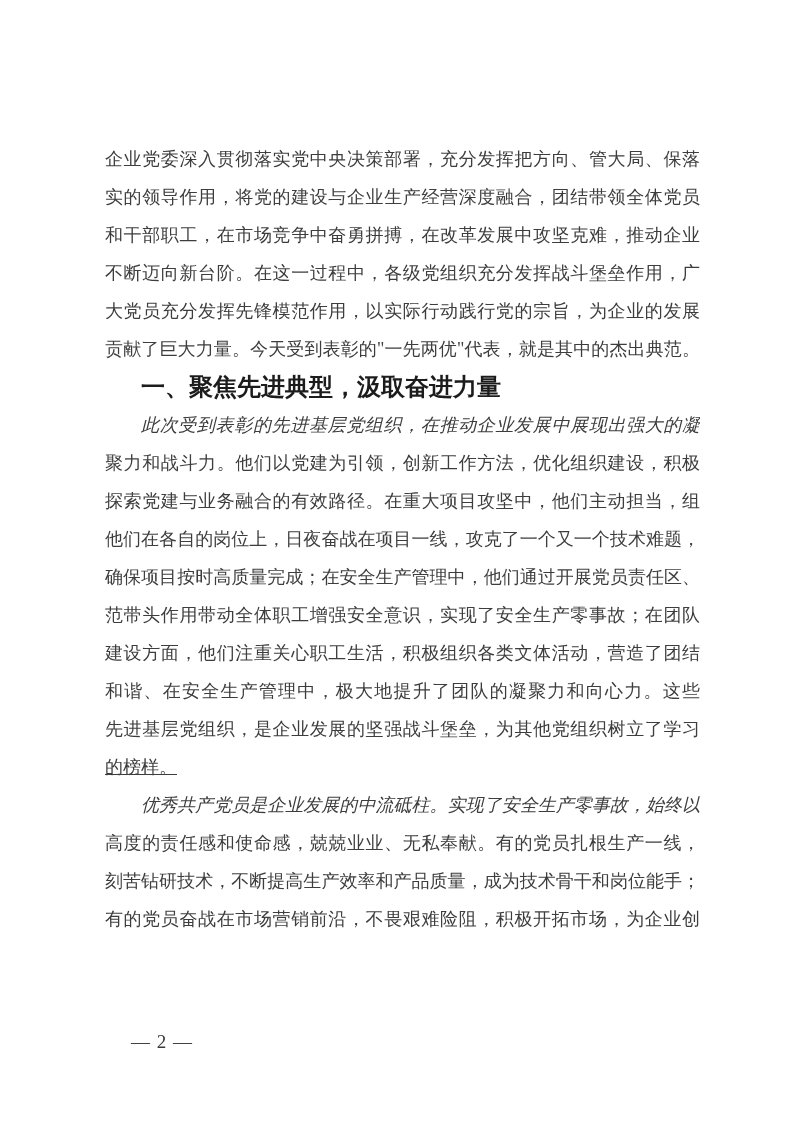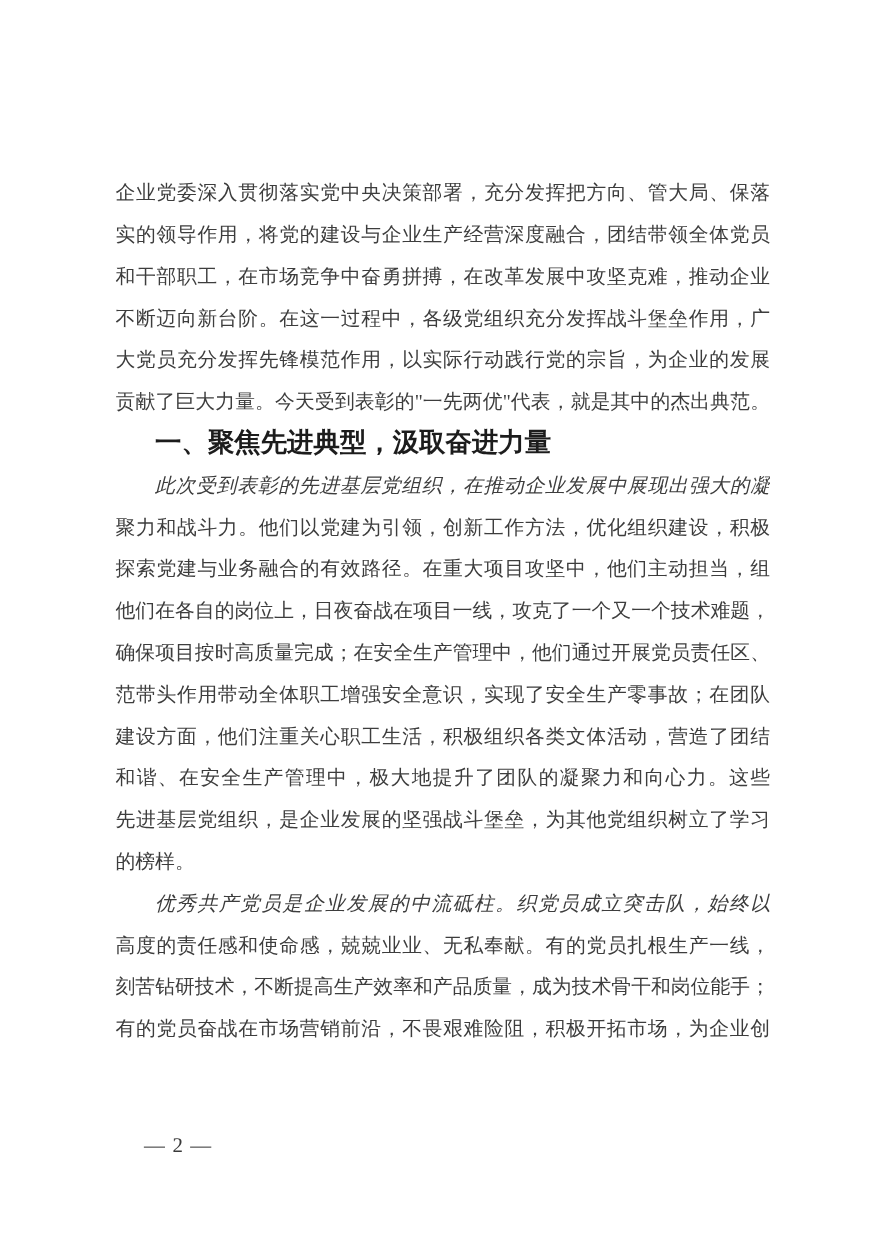--- a/index.html
+++ b/index.html
@@ -11,41 +11,42 @@
     position: relative;
     width: 793px;
     height: 1122px;
     background: #ffffff;
     font-family: "Liberation Serif", serif;
     overflow: hidden;
   }
   .body-block {
     position: absolute;
     left: 105px;
-    top: 156px;
+    top: 140px;
     width: 595px;
   }
   .ln {
     margin: 0;
     padding: 0;
     font-size: 18px;
     line-height: 38px;
     height: 38px;
     color: #3d3d3d;
     text-align: justify;
     text-align-last: justify;
     overflow: hidden;
   }
   .ln.indent {
     text-indent: 36px;
     font-style: italic;
   }
   .ln.endline {
     text-align: center;
     text-align-last: left;
+    text-decoration: underline;
   }
   .heading-line {
     margin: 0;
     padding: 0;
     font-family: "Liberation Sans", sans-serif;
     font-size: 24px;
     font-weight: 700;
     line-height: 38px;
     height: 38px;
     color: #1c1c1c;
@@ -82,21 +83,21 @@
     <p class="ln">聚力和战斗力。他们以党建为引领，创新工作方法，优化组织建设，积极</p>
     <p class="ln">探索党建与业务融合的有效路径。在重大项目攻坚中，他们主动担当，组</p>
     <p class="ln">他们在各自的岗位上，日夜奋战在项目一线，攻克了一个又一个技术难题，</p>
     <p class="ln">确保项目按时高质量完成；在安全生产管理中，他们通过开展党员责任区、</p>
     <p class="ln">范带头作用带动全体职工增强安全意识，实现了安全生产零事故；在团队</p>
     <p class="ln">建设方面，他们注重关心职工生活，积极组织各类文体活动，营造了团结</p>
     <p class="ln">和谐、在安全生产管理中，极大地提升了团队的凝聚力和向心力。这些</p>
     <p class="ln">先进基层党组织，是企业发展的坚强战斗堡垒，为其他党组织树立了学习</p>
     <p class="ln endline">的榜样。</p>
 
-    <p class="ln indent">优秀共产党员是企业发展的中流砥柱。织党员成立突击队，始终以</p>
+    <p class="ln indent">优秀共产党员是企业发展的中流砥柱。实现了安全生产零事故，始终以</p>
     <p class="ln">高度的责任感和使命感，兢兢业业、无私奉献。有的党员扎根生产一线，</p>
     <p class="ln">刻苦钻研技术，不断提高生产效率和产品质量，成为技术骨干和岗位能手；</p>
     <p class="ln">有的党员奋战在市场营销前沿，不畏艰难险阻，积极开拓市场，为企业创</p>
 
   </div>
 
   <div class="page-number">— 2 —</div>
 </div>
 
 </body></html>

